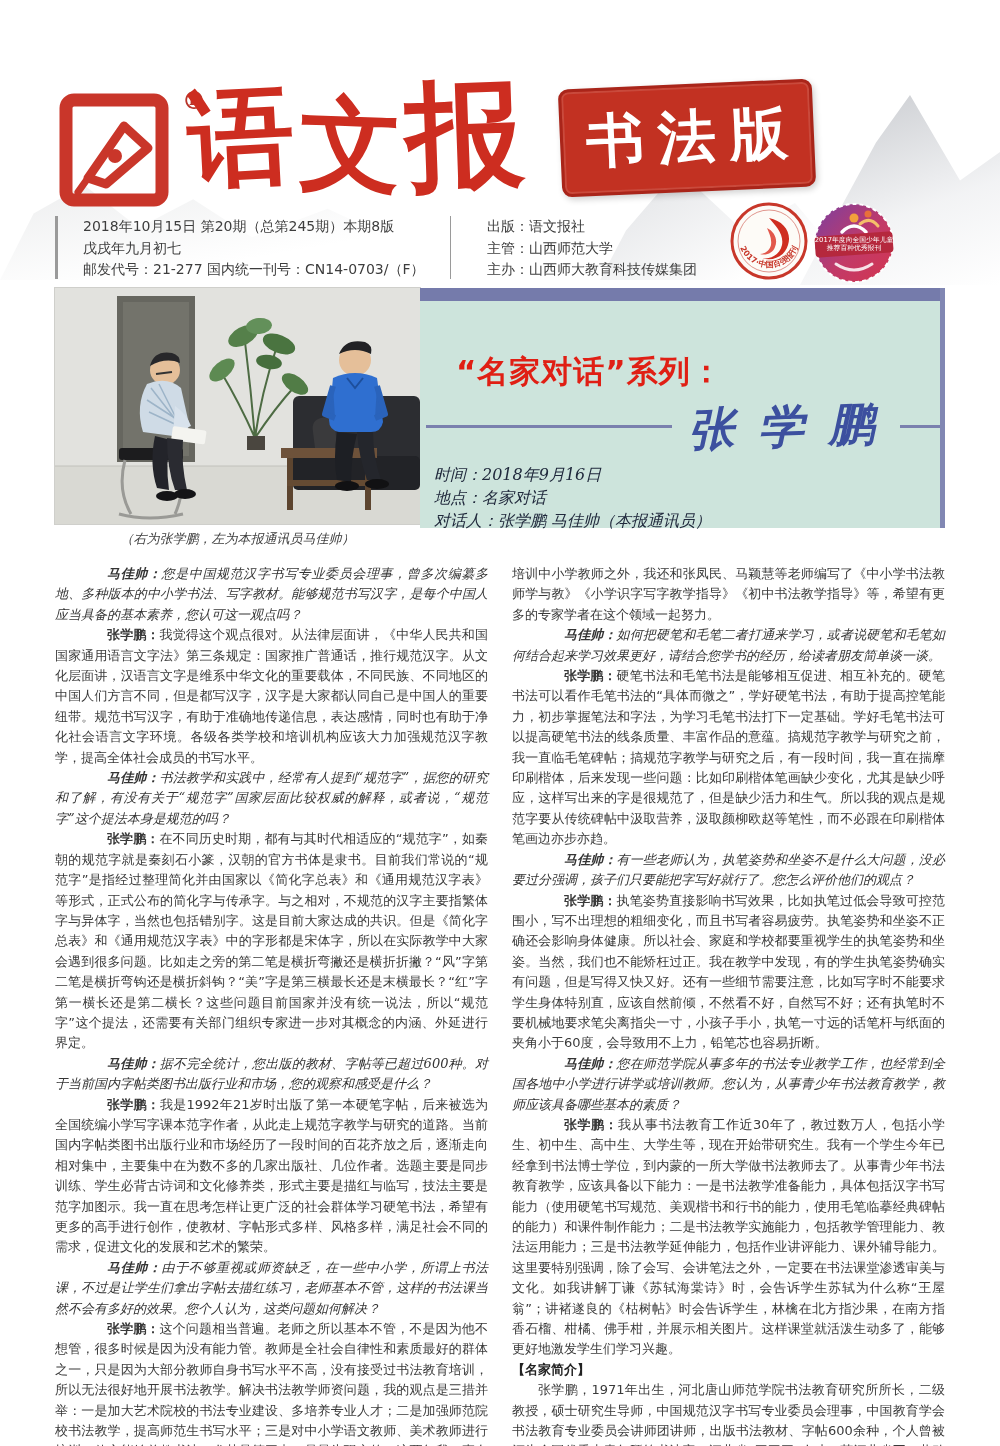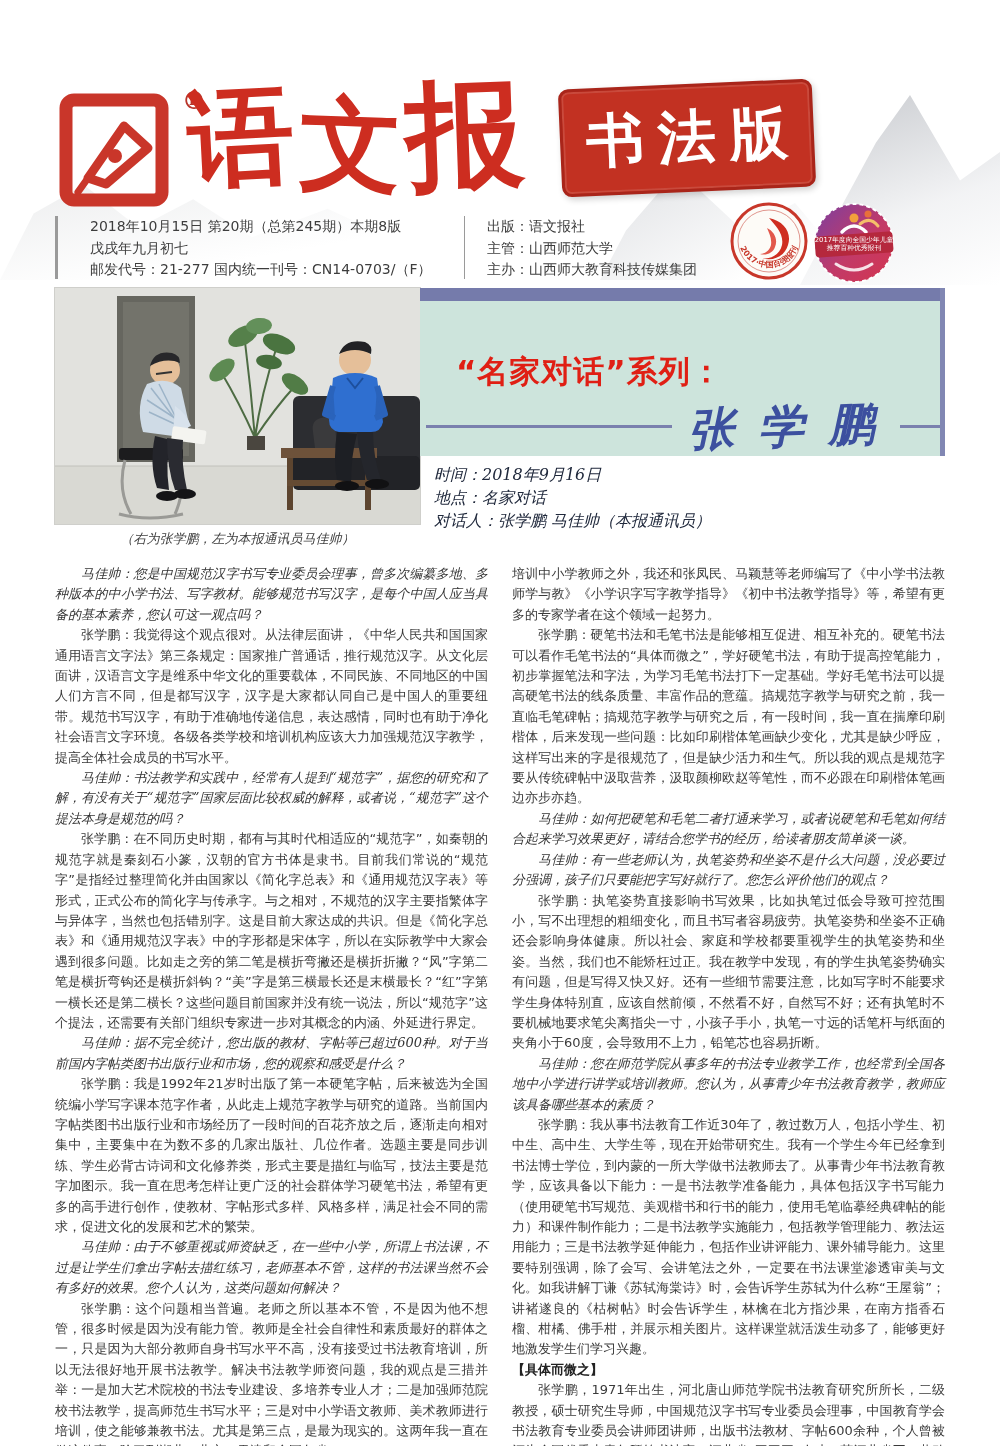--- a/index.html
+++ b/index.html
@@ -26,49 +26,49 @@
   #paper-title .c2{font-size:102px;transform:rotate(2deg) translateY(6px);margin-left:6px;}
   #paper-title .c3{font-size:118px;transform:rotate(-2deg) translateY(2px);margin-left:4px;}
   #seal{position:absolute;left:560px;top:84px;width:248px;height:102px;transform:rotate(-2.5deg);
     background:#c23122;border-radius:10px;border:3px solid #a9251a;
     box-shadow:2px 3px 6px rgba(0,0,0,.18), inset 0 0 0 2px rgba(255,255,255,.12);
     display:flex;align-items:center;justify-content:center;}
   #seal .sealtext{color:#ffffff;font-size:58px;font-weight:bold;letter-spacing:14px;
     font-family:"DejaVu Serif",serif;text-indent:14px;}
   
   #inforow{position:absolute;left:55px;top:216px;width:890px;height:64px;font-size:14px;color:#3d3d3d;}
-  #dateblock{position:absolute;left:0;top:0;height:63px;padding:0 32px;line-height:21.5px;
+  #dateblock{position:absolute;left:0;top:0;height:63px;padding:0 25px;line-height:21.5px;
     border-left:3px solid #9a9a9a;border-right:1px solid #9a9a9a;white-space:nowrap;}
   #pubblock{position:absolute;left:432px;top:0;line-height:21.5px;white-space:nowrap;}
   
   #badge1{position:absolute;left:729px;top:198px;width:80px;height:86px;}
   #badge2{position:absolute;left:812px;top:198px;width:84px;height:90px;}
   
   #photo{position:absolute;left:55px;top:288px;width:365px;height:236px;background:#e6e6e2;
     box-shadow:0 0 0 1px #cfcfcb;}
   #photo svg{display:block;}
   #caption{position:absolute;left:55px;top:530px;width:365px;text-align:center;font-size:13px;
     font-style:italic;color:#404040;font-family:"DejaVu Serif",serif;}
-  #featurebox{position:absolute;left:420px;top:288px;width:525px;height:168px;background:#cde4dc;
+  #featurebox{position:absolute;left:420px;top:288px;width:525px;height:240px;background:#cde4dc;
     border-right:5px solid #8187b3;box-sizing:border-box;}
   #featurebar{height:13px;background:#757bab;}
   #series{margin:50px 0 0 36px;color:#e01f14;font-size:31px;font-weight:bold;letter-spacing:1px;}
   #nameline{display:flex;align-items:center;margin:10px 0 0 6px;}
   .nl{height:3px;background:#7a80ae;flex:1;}
   .nr{height:3px;background:#7a80ae;width:40px;}
   #guest{color:#3c509f;font-size:46px;font-family:"DejaVu Serif",serif;font-style:italic;
     font-weight:bold;letter-spacing:24px;margin:0 2px 0 16px;transform:rotate(-2deg);line-height:1;}
   #meta{margin:14px 0 0 14px;font-size:16px;color:#20293c;font-family:"DejaVu Serif",serif;
     font-style:italic;line-height:23px;}
   
   #article{position:absolute;left:55px;top:564px;width:890px;display:flex;gap:24px;
     font-size:13px;line-height:20.4px;color:#3a3a3a;}
   .col{width:433px;}
   .para{margin:0;text-align:justify;text-justify:inter-character;text-indent:2em;}
-  .para b{font-weight:normal;}
+  .para b{font-weight:bold;margin-left:26px;}
   .q{font-family:"DejaVu Serif",serif;font-style:italic;color:#343434;}
   .cont{text-indent:0;}
   .h{font-weight:bold;text-indent:0;color:#222222;}
 </style>
 </head>
 <body>
 
 <div id="page">
 
   <div class="wash m1"></div>
@@ -224,24 +224,24 @@
         <p class="para a"><b>张学鹏：</b>我觉得这个观点很对。从法律层面讲，《中华人民共和国国家通用语言文字法》第三条规定：国家推广普通话，推行规范汉字。从文化层面讲，汉语言文字是维系中华文化的重要载体，不同民族、不同地区的中国人们方言不同，但是都写汉字，汉字是大家都认同自己是中国人的重要纽带。规范书写汉字，有助于准确地传递信息，表达感情，同时也有助于净化社会语言文字环境。各级各类学校和培训机构应该大力加强规范汉字教学，提高全体社会成员的书写水平。</p>
         <p class="para q"><b>马佳帅：</b>书法教学和实践中，经常有人提到“规范字”，据您的研究和了解，有没有关于“规范字”国家层面比较权威的解释，或者说，“规范字”这个提法本身是规范的吗？</p>
         <p class="para a"><b>张学鹏：</b>在不同历史时期，都有与其时代相适应的“规范字”，如秦朝的规范字就是秦刻石小篆，汉朝的官方书体是隶书。目前我们常说的“规范字”是指经过整理简化并由国家以《简化字总表》和《通用规范汉字表》等形式，正式公布的简化字与传承字。与之相对，不规范的汉字主要指繁体字与异体字，当然也包括错别字。这是目前大家达成的共识。但是《简化字总表》和《通用规范汉字表》中的字形都是宋体字，所以在实际教学中大家会遇到很多问题。比如走之旁的第二笔是横折弯撇还是横折折撇？“风”字第二笔是横折弯钩还是横折斜钩？“美”字是第三横最长还是末横最长？“红”字第一横长还是第二横长？这些问题目前国家并没有统一说法，所以“规范字”这个提法，还需要有关部门组织专家进一步对其概念的内涵、外延进行界定。</p>
         <p class="para q"><b>马佳帅：</b>据不完全统计，您出版的教材、字帖等已超过600种。对于当前国内字帖类图书出版行业和市场，您的观察和感受是什么？</p>
         <p class="para a"><b>张学鹏：</b>我是1992年21岁时出版了第一本硬笔字帖，后来被选为全国统编小学写字课本范字作者，从此走上规范字教学与研究的道路。当前国内字帖类图书出版行业和市场经历了一段时间的百花齐放之后，逐渐走向相对集中，主要集中在为数不多的几家出版社、几位作者。选题主要是同步训练、学生必背古诗词和文化修养类，形式主要是描红与临写，技法主要是范字加图示。我一直在思考怎样让更广泛的社会群体学习硬笔书法，希望有更多的高手进行创作，使教材、字帖形式多样、风格多样，满足社会不同的需求，促进文化的发展和艺术的繁荣。</p>
         <p class="para q"><b>马佳帅：</b>由于不够重视或师资缺乏，在一些中小学，所谓上书法课，不过是让学生们拿出字帖去描红练习，老师基本不管，这样的书法课当然不会有多好的效果。您个人认为，这类问题如何解决？</p>
         <p class="para a"><b>张学鹏：</b>这个问题相当普遍。老师之所以基本不管，不是因为他不想管，很多时候是因为没有能力管。教师是全社会自律性和素质最好的群体之一，只是因为大部分教师自身书写水平不高，没有接受过书法教育培训，所以无法很好地开展书法教学。解决书法教学师资问题，我的观点是三措并举：一是加大艺术院校的书法专业建设、多培养专业人才；二是加强师范院校书法教学，提高师范生书写水平；三是对中小学语文教师、美术教师进行培训，使之能够兼教书法。尤其是第三点，是最为现实的。这两年我一直在做这件事，除了到湖北、北京、天津和全国各省</p>
       </div>
     <div class="col">
         <p class="para cont">培训中小学教师之外，我还和张凤民、马颖慧等老师编写了《中小学书法教师学与教》《小学识字写字教学指导》《初中书法教学指导》等，希望有更多的专家学者在这个领域一起努力。</p>
+        <p class="para q"><b>马佳帅：</b>如何把硬笔和毛笔二者打通来学习，或者说硬笔和毛笔如何结合起来学习效果更好，请结合您学书的经历，给读者朋友简单谈一谈。</p>
         <p class="para a"><b>张学鹏：</b>硬笔书法和毛笔书法是能够相互促进、相互补充的。硬笔书法可以看作毛笔书法的“具体而微之”，学好硬笔书法，有助于提高控笔能力，初步掌握笔法和字法，为学习毛笔书法打下一定基础。学好毛笔书法可以提高硬笔书法的线条质量、丰富作品的意蕴。搞规范字教学与研究之前，我一直临毛笔碑帖；搞规范字教学与研究之后，有一段时间，我一直在揣摩印刷楷体，后来发现一些问题：比如印刷楷体笔画缺少变化，尤其是缺少呼应，这样写出来的字是很规范了，但是缺少活力和生气。所以我的观点是规范字要从传统碑帖中汲取营养，汲取颜柳欧赵等笔性，而不必跟在印刷楷体笔画边亦步亦趋。</p>
-        <p class="para q"><b>马佳帅：</b>如何把硬笔和毛笔二者打通来学习，或者说硬笔和毛笔如何结合起来学习效果更好，请结合您学书的经历，给读者朋友简单谈一谈。</p>
         <p class="para q"><b>马佳帅：</b>有一些老师认为，执笔姿势和坐姿不是什么大问题，没必要过分强调，孩子们只要能把字写好就行了。您怎么评价他们的观点？</p>
         <p class="para a"><b>张学鹏：</b>执笔姿势直接影响书写效果，比如执笔过低会导致可控范围小，写不出理想的粗细变化，而且书写者容易疲劳。执笔姿势和坐姿不正确还会影响身体健康。所以社会、家庭和学校都要重视学生的执笔姿势和坐姿。当然，我们也不能矫枉过正。我在教学中发现，有的学生执笔姿势确实有问题，但是写得又快又好。还有一些细节需要注意，比如写字时不能要求学生身体特别直，应该自然前倾，不然看不好，自然写不好；还有执笔时不要机械地要求笔尖离指尖一寸，小孩子手小，执笔一寸远的话笔杆与纸面的夹角小于60度，会导致用不上力，铅笔芯也容易折断。</p>
         <p class="para q"><b>马佳帅：</b>您在师范学院从事多年的书法专业教学工作，也经常到全国各地中小学进行讲学或培训教师。您认为，从事青少年书法教育教学，教师应该具备哪些基本的素质？</p>
         <p class="para a"><b>张学鹏：</b>我从事书法教育工作近30年了，教过数万人，包括小学生、初中生、高中生、大学生等，现在开始带研究生。我有一个学生今年已经拿到书法博士学位，到内蒙的一所大学做书法教师去了。从事青少年书法教育教学，应该具备以下能力：一是书法教学准备能力，具体包括汉字书写能力（使用硬笔书写规范、美观楷书和行书的能力，使用毛笔临摹经典碑帖的能力）和课件制作能力；二是书法教学实施能力，包括教学管理能力、教法运用能力；三是书法教学延伸能力，包括作业讲评能力、课外辅导能力。这里要特别强调，除了会写、会讲笔法之外，一定要在书法课堂渗透审美与文化。如我讲解丁谦《苏轼海棠诗》时，会告诉学生苏轼为什么称“王屋翁”；讲褚遂良的《枯树帖》时会告诉学生，林檎在北方指沙果，在南方指香石榴、柑橘、佛手柑，并展示相关图片。这样课堂就活泼生动多了，能够更好地激发学生们学习兴趣。</p>
-        <p class="para h">【具体而微之】</p>
+        <p class="para h">【名家简介】</p>
         <p class="para a">张学鹏，1971年出生，河北唐山师范学院书法教育研究所所长，二级教授，硕士研究生导师，中国规范汉字书写专业委员会理事，中国教育学会书法教育专业委员会讲师团讲师，出版书法教材、字帖600余种，个人曾被评为全国优秀中青年硬笔书法家，河北省“三三三”人才，获河北省五一劳动奖章。</p>
       </div>
   </div>
 
 </div>
 
 </body></html>

